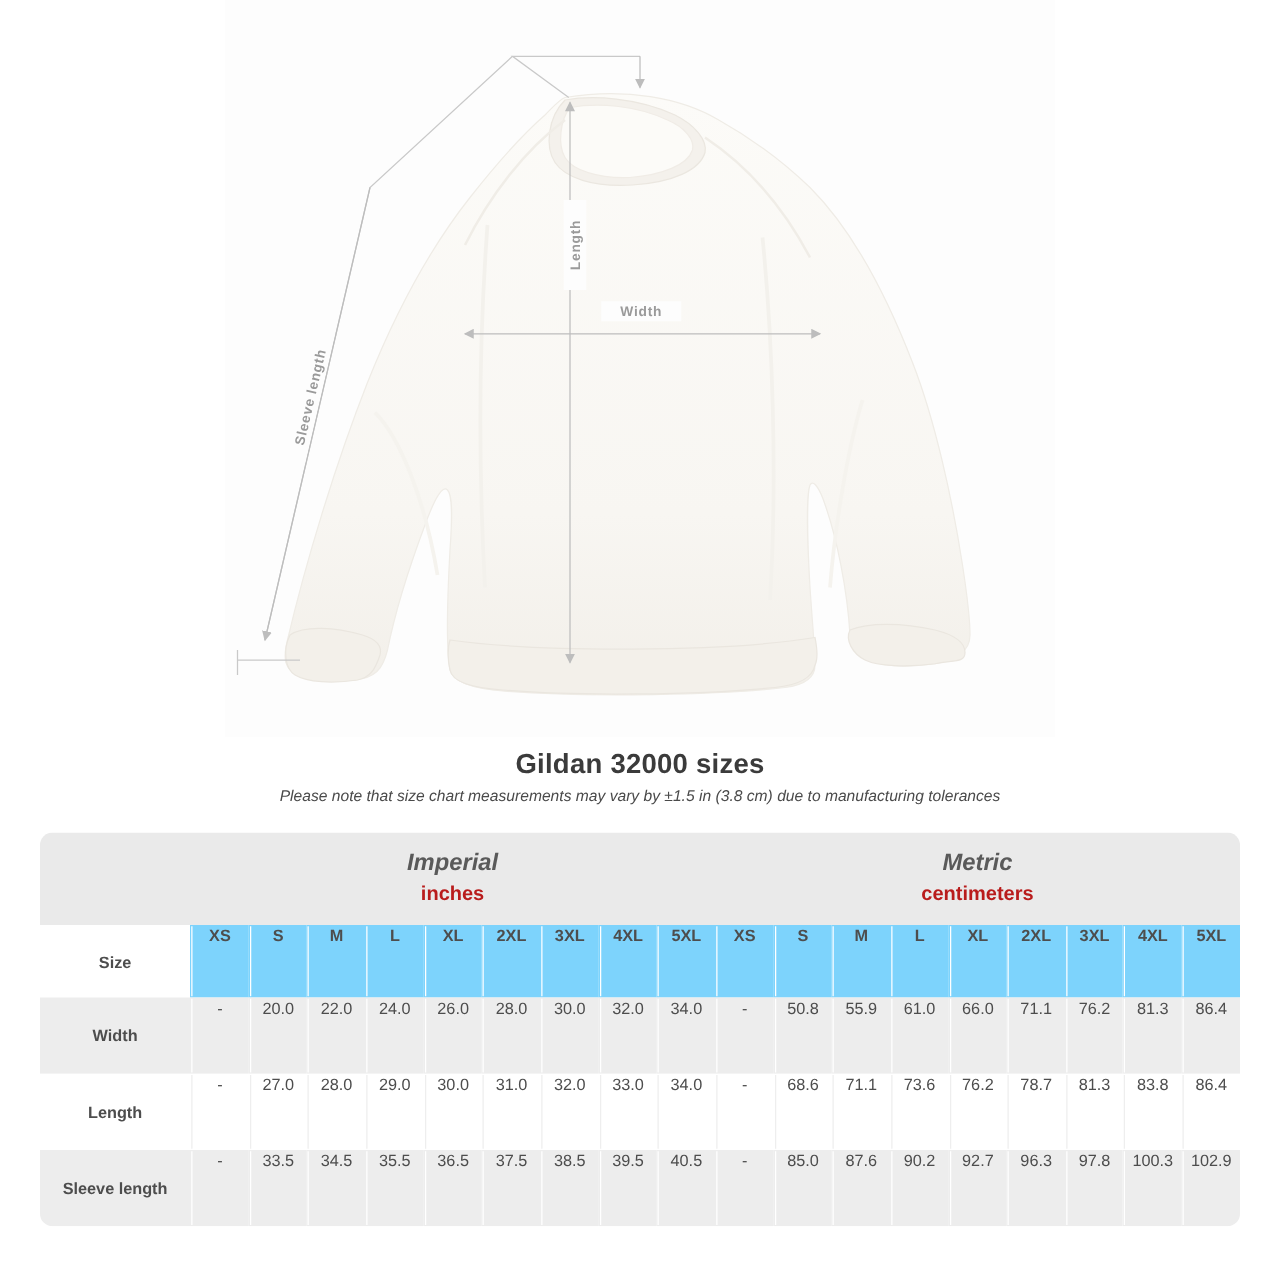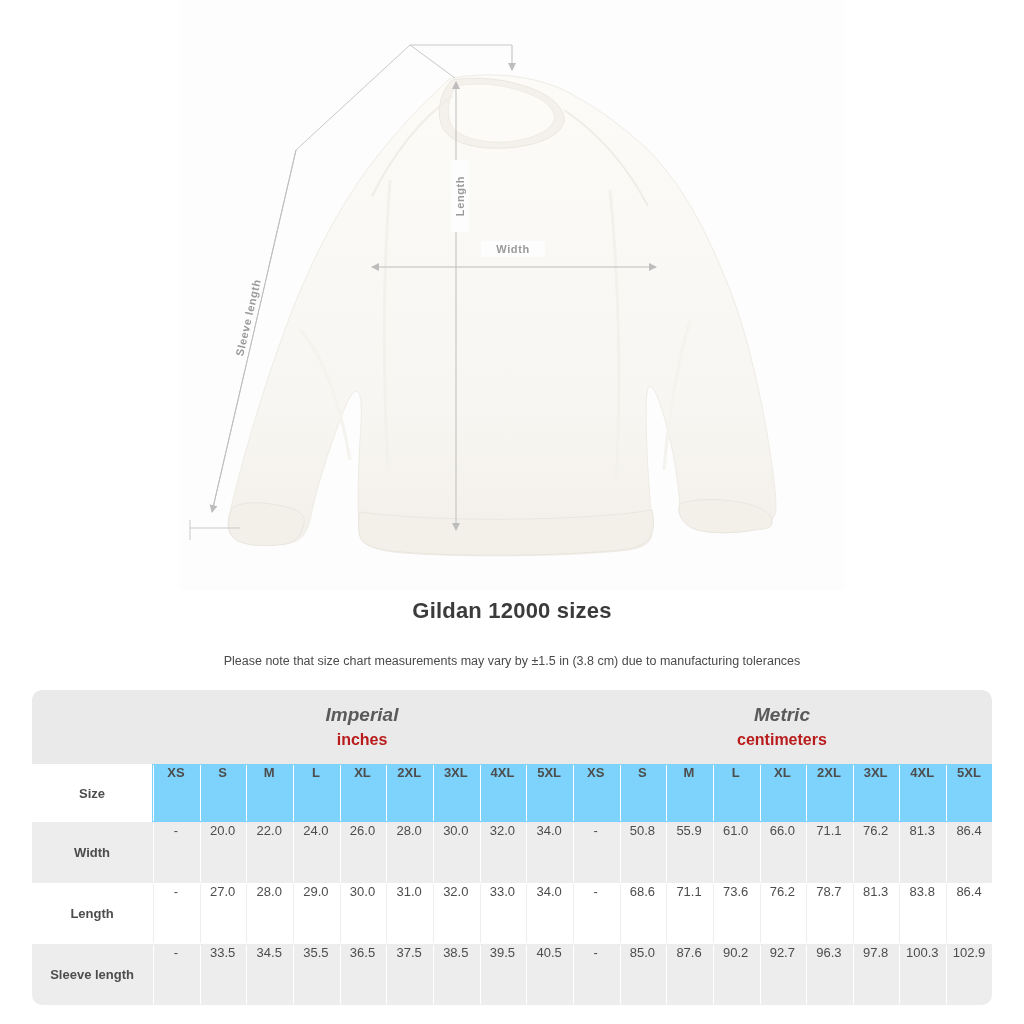--- a/index.html
+++ b/index.html
@@ -38,22 +38,23 @@
     margin-top: 8px;
   }
   .chart-title {
     font-size: 22px;
     font-weight: bold;
     color: #3b3b3b;
     letter-spacing: 0.2px;
   }
   .chart-note {
     font-size: 12.5px;
+    font-style: italic;
     color: #4a4a4a;
-    margin-top: 30px;
+    margin-top: 6px;
   }
 
   
   .table-wrap {
     margin: 22px 32px 0 32px;
     border-radius: 10px;
     overflow: hidden;
   }
   table.size-table {
     border-collapse: collapse;
@@ -240,21 +241,21 @@
         <line x1="190" y1="520" x2="190" y2="540" stroke="#c9c9c9" stroke-width="1"></line>
         <g transform="translate(250,318) rotate(-77)">
           <rect x="-52" y="-11" width="104" height="17" fill="#fdfdfd"></rect>
           <text class="meas-label" x="0" y="2" text-anchor="middle">Sleeve length</text>
         </g>
       </g>
     </svg>
   </div>
 
   <div class="title-block">
-    <div class="chart-title">Gildan 12000 sizes</div>
+    <div class="chart-title">Gildan 32000 sizes</div>
     <div class="chart-note">Please note that size chart measurements may vary by ±1.5 in (3.8 cm) due to manufacturing tolerances</div>
   </div>
 
   <div class="table-wrap">
     <table class="size-table">
       <colgroup>
         <col style="width:120px">
         <col span="18" style="width:46.6px">
       </colgroup>
       <tbody>

